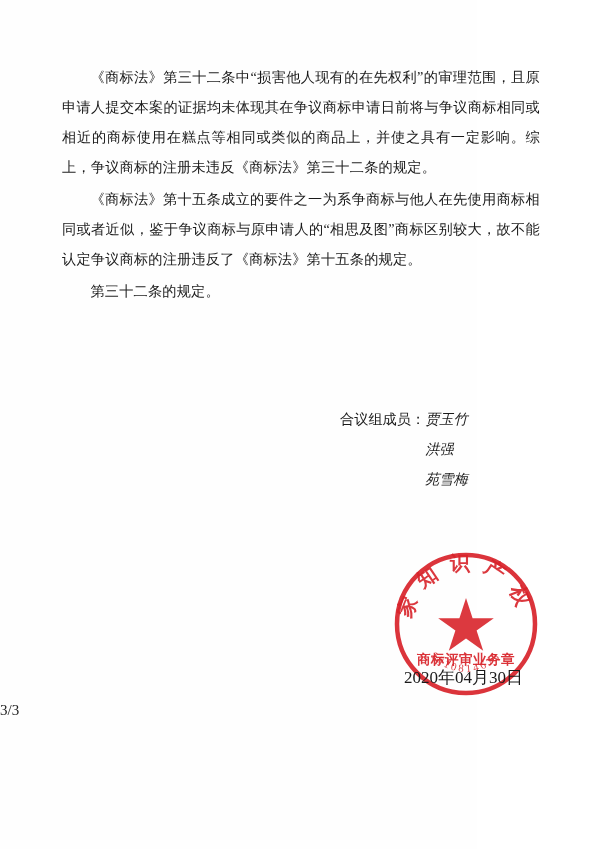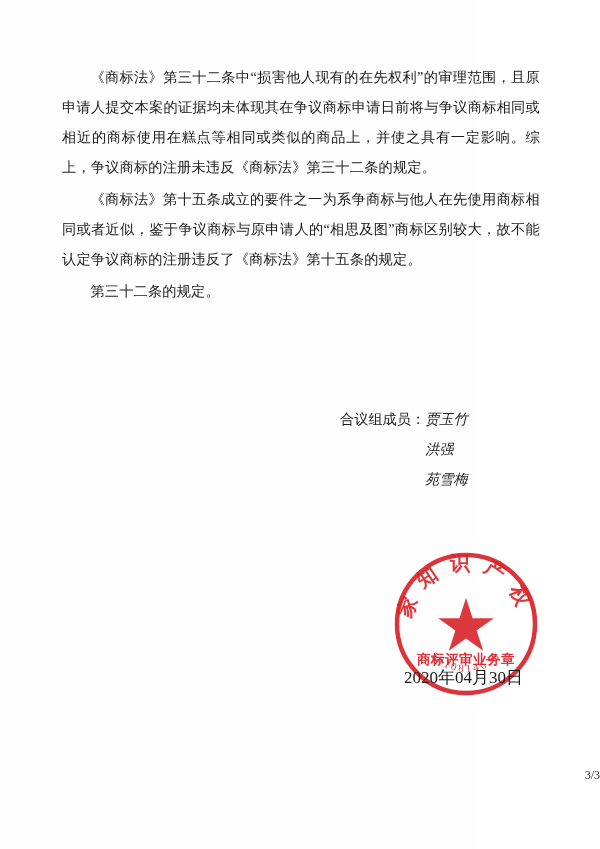--- a/index.html
+++ b/index.html
@@ -73,24 +73,24 @@
     top: 630px;
     font-size: 17px;
     color: #1a1a1a;
     letter-spacing: 0px;
     white-space: nowrap;
     margin-top: 36px;
   }
   .page-number {
     position: absolute;
     left: 0;
-    top: 768px;
+    top: 702px;
     width: 600px;
-    text-align: right;
-    font-size: 12px;
+    text-align: left;
+    font-size: 15px;
     color: #222;
   }
   .stamp-svg {
     display: block;
   }
 </style>
 </head>
 <body>
 
 <div class="page">

